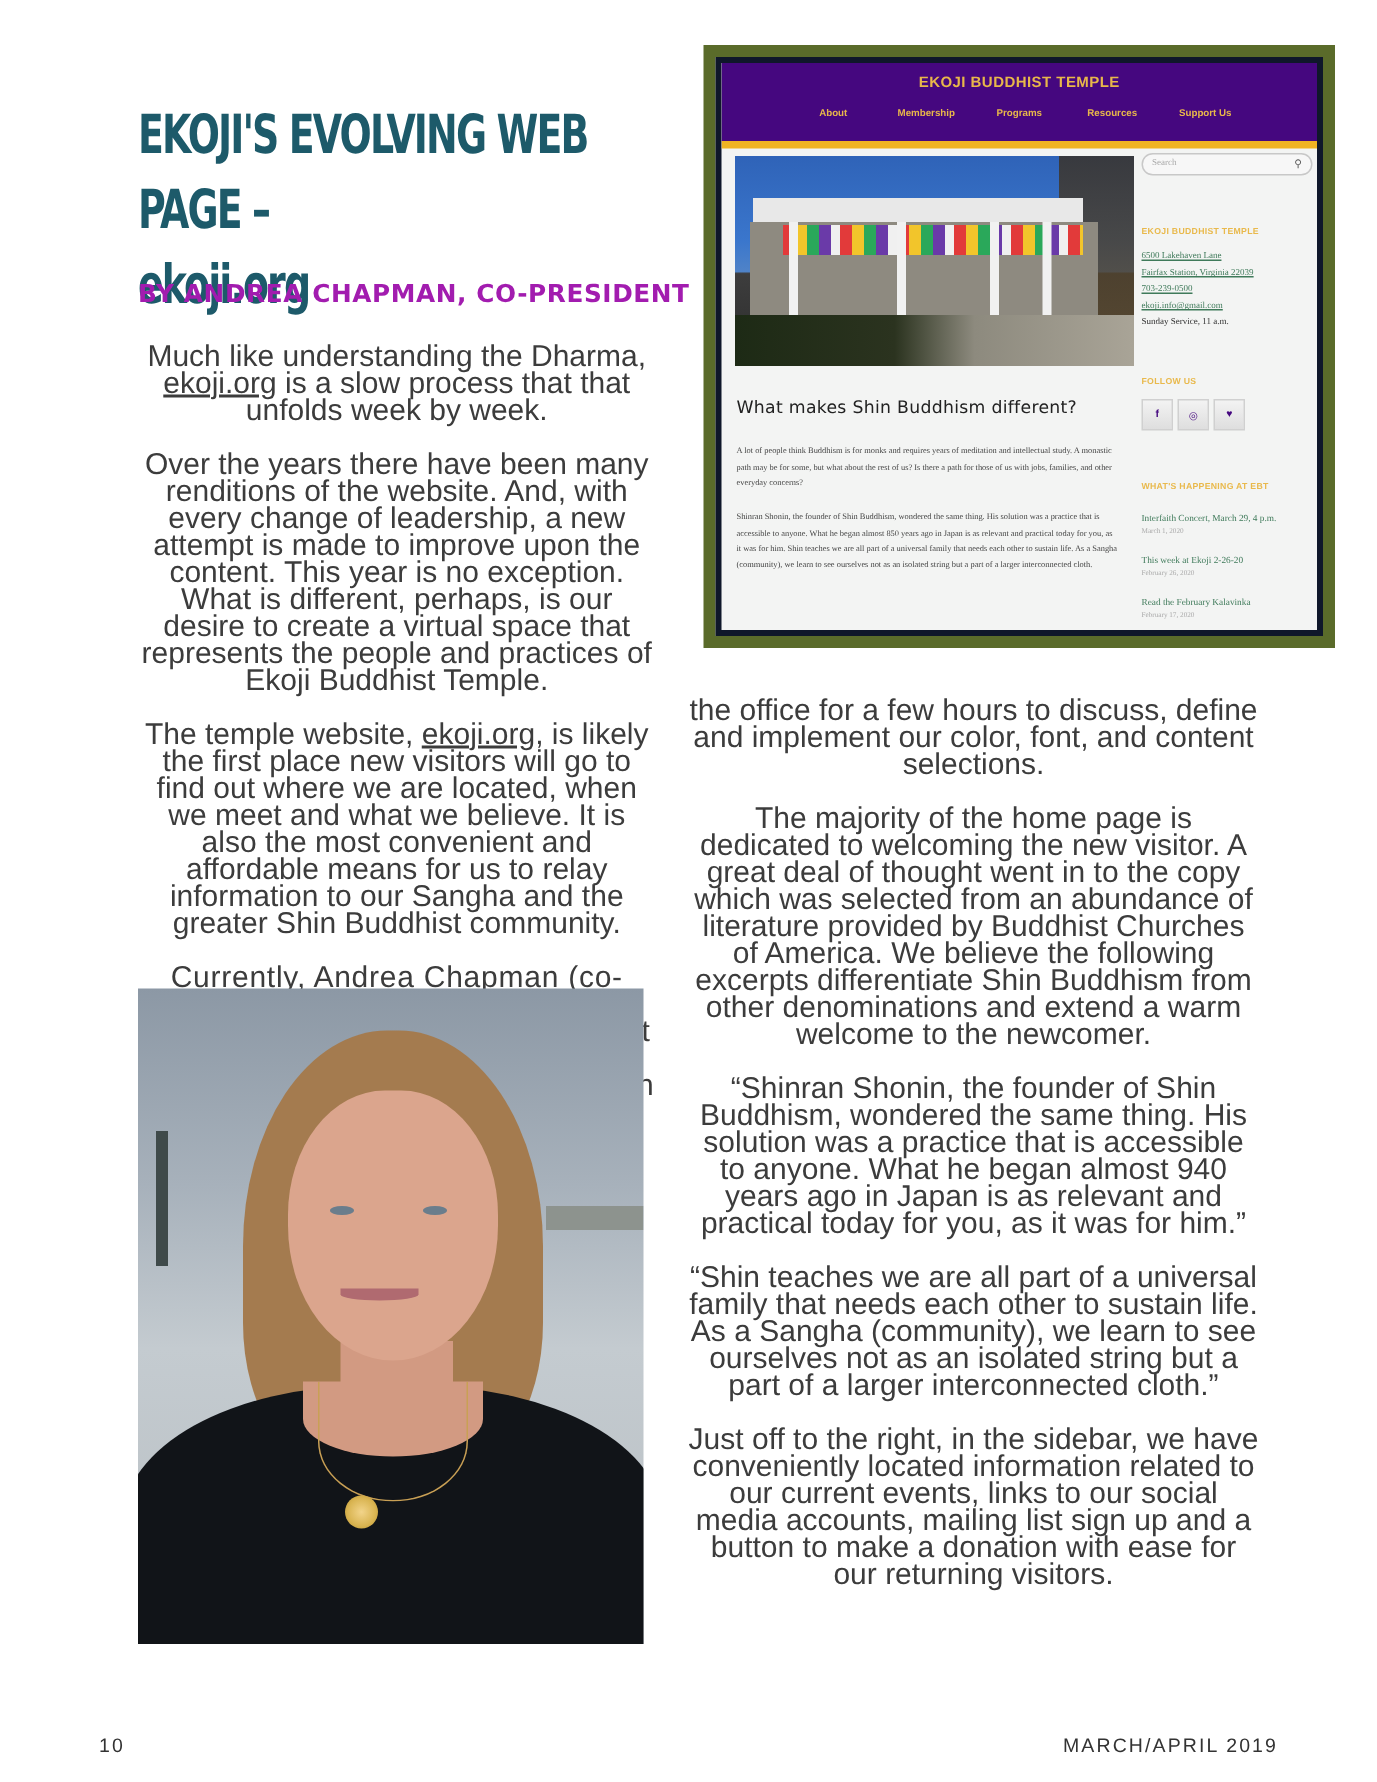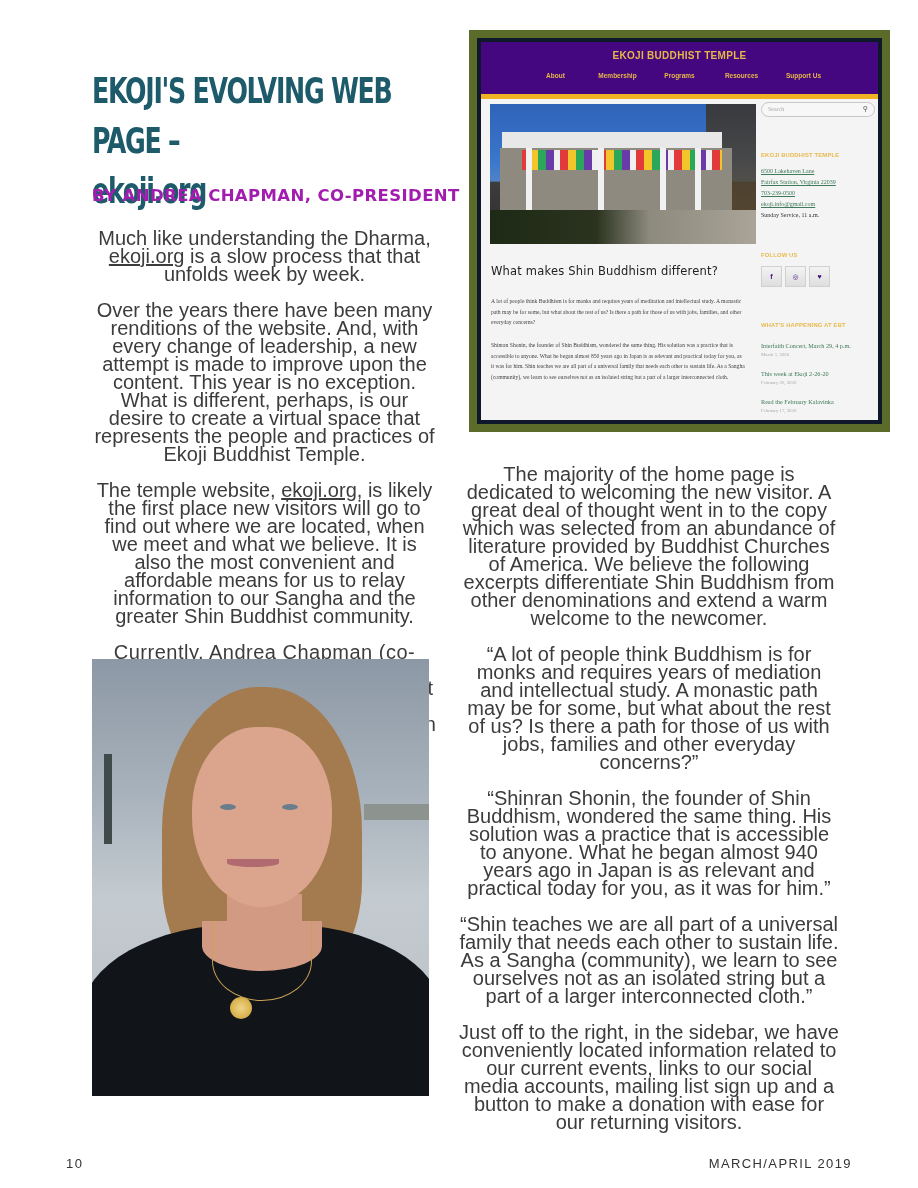--- a/index.html
+++ b/index.html
@@ -133,22 +133,22 @@
 <div class="byline">BY ANDREA CHAPMAN, CO-PRESIDENT</div>
 
 <div class="col col-left">
   <p><span>Much like understanding the Dharma, </span><a>ekoji.org</a><span> is a slow process that that unfolds week by week.</span></p>
   <p>Over the years there have been many renditions of the website. And, with every change of leadership, a new attempt is made to improve upon the content. This year is no exception. What is different, perhaps, is our desire to create a virtual space that represents the people and practices of Ekoji Buddhist Temple.</p>
   <p><span>The temple website, </span><a>ekoji.org</a><span>, is likely the first place new visitors will go to find out where we are located, when we meet and what we believe. It is also the most convenient and affordable means for us to relay information to our Sangha and the greater Shin Buddhist community.</span></p>
   <p class="spaced">Currently, Andrea Chapman (co-president), Molly Kuramoto (vice president) and Jane Blechman (past president) are curating the content. On Wednesday mornings we meet in</p>
 </div>
 
 <div class="col col-right">
+  <p>the office for a few hours to discuss, define and implement our color, font, and content selections.</p>
   <p>The majority of the home page is dedicated to welcoming the new visitor. A great deal of thought went in to the copy which was selected from an abundance of literature provided by Buddhist Churches of America. We believe the following excerpts differentiate Shin Buddhism from other denominations and extend a warm welcome to the newcomer.</p>
-  <p>“A lot of people think Buddhism is for monks and requires years of mediation and intellectual study. A monastic path may be for some, but what about the rest of us? Is there a path for those of us with jobs, families and other everyday concerns?”</p>
   <p>“Shinran Shonin, the founder of Shin Buddhism, wondered the same thing. His solution was a practice that is accessible to anyone. What he began almost 940 years ago in Japan is as relevant and practical today for you, as it was for him.”</p>
   <p>“Shin teaches we are all part of a universal family that needs each other to sustain life. As a Sangha (community), we learn to see ourselves not as an isolated string but a part of a larger interconnected cloth.”</p>
   <p>Just off to the right, in the sidebar, we have conveniently located information related to our current events, links to our social media accounts, mailing list sign up and a button to make a donation with ease for our returning visitors.</p>
 </div>
 
 <div class="shot-frame">
   <div class="shot">
     <div class="site-header">
       <div class="site-title">EKOJI BUDDHIST TEMPLE</div>
       <div class="site-nav">

